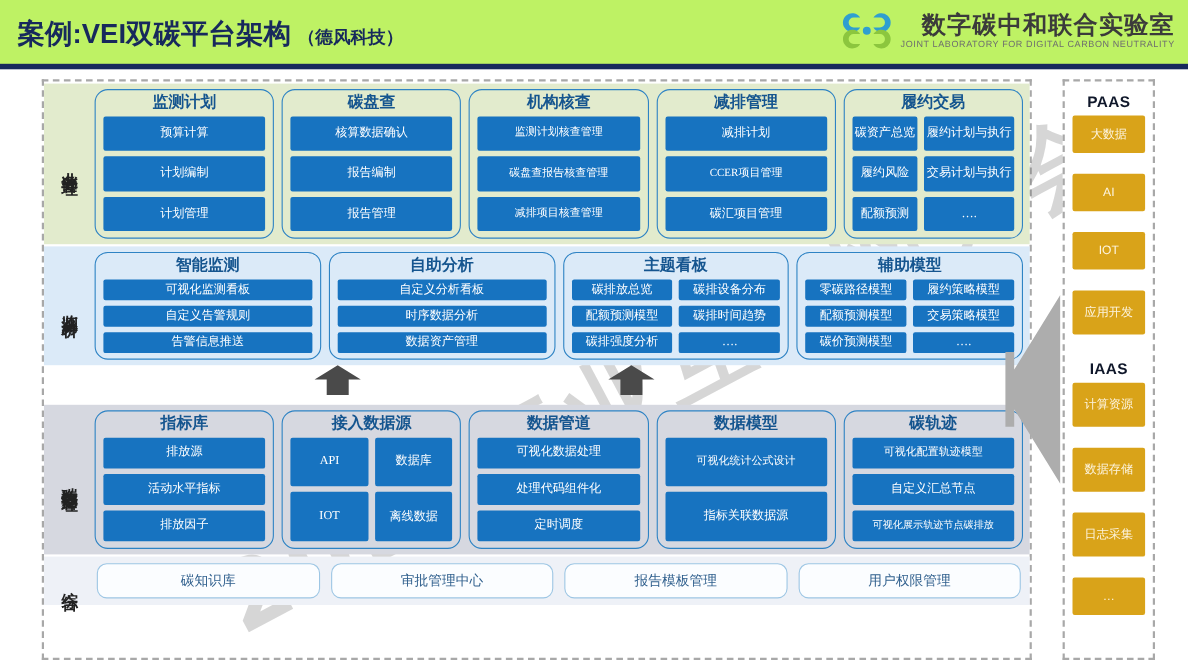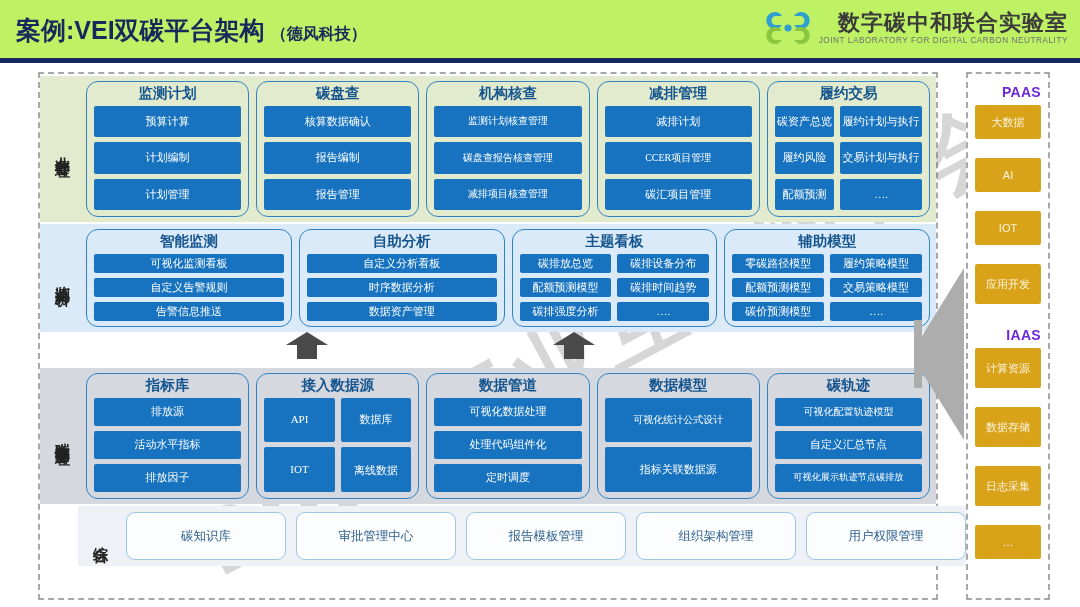--- a/index.html
+++ b/index.html
@@ -39,21 +39,21 @@
   .row-label {
     width:44px; flex:0 0 44px; display:flex; align-items:center; justify-content:center;
     font-size:15px; font-weight:bold; color:#222; line-height:1.12;
     writing-mode:vertical-rl; text-orientation:upright; letter-spacing:2px;
   }
   .row-body { flex:1; display:flex; gap:7px; padding:5px 6px 5px 2px; }
 
   .row1 { top:2px;   height:146px; background:#e2ebcd; }
   .row2 { top:150px; height:108px; background:#dbeaf8; }
   .row3 { top:294px; height:136px; background:#d6d8e0; }
-  .row4 { top:432px; height:60px;  background:#eef1f7;margin-left:38px; }
+  .row4 { top:432px; height:44px;  background:#eef1f7; }
 
   
   .group {
     flex:1; border:1.6px solid #2e83c4; border-radius:12px;
     background:transparent; display:flex; flex-direction:column;
     padding:2px 7px 6px 7px; min-width:0;
   }
   .group-title {
     text-align:center; font-size:14.5px; font-weight:bold; color:#15558f;
     padding:2px 0 4px 0; line-height:1.1; white-space:nowrap;
@@ -83,21 +83,21 @@
   
   .up-arrow { position:absolute; width:44px; height:30px; }
   .up-arrow svg { display:block; }
 
   
   .big-arrow { position:absolute; left:912px; top:208px; width:52px; height:292px; }
 
   
   .side-inner { position:absolute; left:0; top:0; width:80px; height:524px; padding:6px 7px; }
   .side-head {
-    font-size:14px; font-weight:bold; color:#6d28d9; text-align:right;
+    font-size:14px; font-weight:bold; color:#0f172a; text-align:center;
     padding:4px 0 5px 0; letter-spacing:0.3px;
   }
   .side-chip {
     background:#d9a319; color:#fdf4df; border-radius:2px;
     font-size:11px; text-align:center; line-height:1.12;
     display:flex; align-items:center; justify-content:center;
     margin-bottom:19px; padding:3px 2px;
   }
   .side-chip.h1 { height:34px; }
   .side-chip.h2 { height:40px; }
@@ -275,21 +275,20 @@
               </div>
             </div>
           </div>
         </div>
         <div class="row row4" style="background: rgb(238, 241, 247);">
           <div class="row-label">综合</div>
           <div class="row-body">
             <div class="flat-btn">碳知识库</div>
             <div class="flat-btn">审批管理中心</div>
             <div class="flat-btn">报告模板管理</div>
-            <div class="flat-btn">组织架构管理</div>
             <div class="flat-btn">用户权限管理</div>
           </div>
         </div>
       </div>
 
     <div class="up-arrow" style="left:245px; top:256px;">
       <svg width="44" height="30" viewBox="0 0 44 30">
           <path d="M22 2 L43 15 L32 15 L32 29 L12 29 L12 15 L1 15 Z" fill="#4a4a4a"></path>
         </svg>
     </div>

